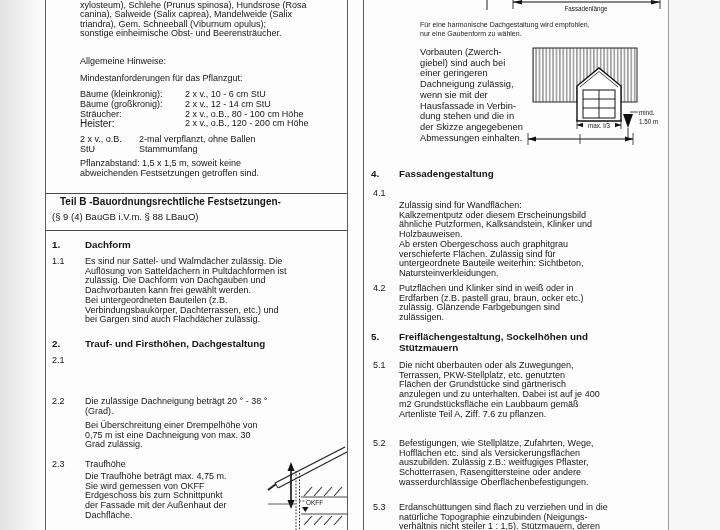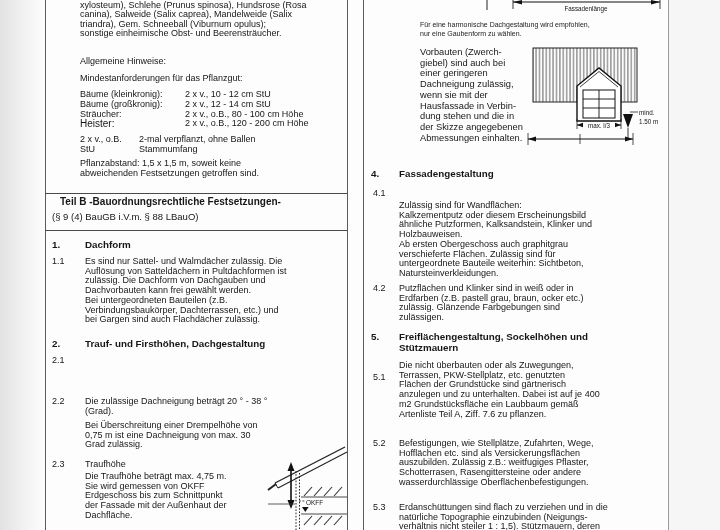--- a/index.html
+++ b/index.html
@@ -42,21 +42,21 @@
   <div class="t" style="left:80px;top:1px;width:268px;line-height:9.4px;">xylosteum), Schlehe (Prunus spinosa), Hundsrose (Rosa
 canina), Salweide (Salix caprea), Mandelweide (Salix
 triandra), Gem. Schneeball (Viburnum opulus);
 sonstige einheimische Obst- und Beerensträucher.</div>
 
   <div class="t" style="left:80px;top:57px;">Allgemeine Hinweise:</div>
   <div class="t" style="left:80px;top:74px;">Mindestanforderungen für das Pflanzgut:</div>
 
   <div class="row" style="left:80px;top:89px;width:268px;">
     <span style="left:0;font-size:9px;">Bäume (kleinkronig):</span>
-    <span style="left:105px;font-size:9px;">2 x v., 10 - 12 cm StU</span>
+    <span style="left:105px;font-size:9px;">2 x v., 10 - 6 cm StU</span>
   </div>
   <div class="row" style="left:80px;top:99px;width:268px;">
     <span style="left:0;font-size:9px;">Bäume (großkronig):</span>
     <span style="left:105px;font-size:9px;">2 x v., 12 - 14 cm StU</span>
   </div>
   <div class="row" style="left:80px;top:109px;width:268px;">
     <span style="left:0;font-size:9px;">Sträucher:</span>
     <span style="left:105px;font-size:9px;">2 x v., o.B., 80 - 100 cm Höhe</span>
   </div>
   <div class="row" style="left:80px;top:118px;width:268px;">
@@ -221,21 +221,21 @@
   <div class="t" style="left:373px;top:284px;">4.2</div>
   <div class="t" style="left:399px;top:284px;width:258px;">Putzflächen und Klinker sind in weiß oder in
 Erdfarben (z.B. pastell grau, braun, ocker etc.)
 zulässig.  Glänzende Farbgebungen sind
 zulässigen.</div>
 
   <div class="t h" style="left:371px;top:332px;">5.</div>
   <div class="t h" style="left:399px;top:332px;width:258px;">Freiflächengestaltung,  Sockelhöhen und
 Stützmauern</div>
 
-  <div class="t" style="left:373px;top:373px;">5.1</div>
+  <div class="t" style="left:373px;top:361px;">5.1</div>
   <div class="t" style="left:399px;top:361px;width:258px;">Die nicht überbauten oder als Zuwegungen,
 Terrassen, PKW-Stellplatz, etc.  genutzten
 Flächen der Grundstücke sind gärtnerisch
 anzulegen und zu unterhalten. Dabei ist auf je 400
 m2 Grundstücksfläche ein Laubbaum gemäß
 Artenliste Teil A, Ziff. 7.6 zu pflanzen.</div>
 
   <div class="t" style="left:373px;top:439px;">5.2</div>
   <div class="t" style="left:399px;top:439px;width:258px;">Befestigungen, wie Stellplätze, Zufahrten, Wege,
 Hofflächen etc. sind als  Versickerungsflächen

